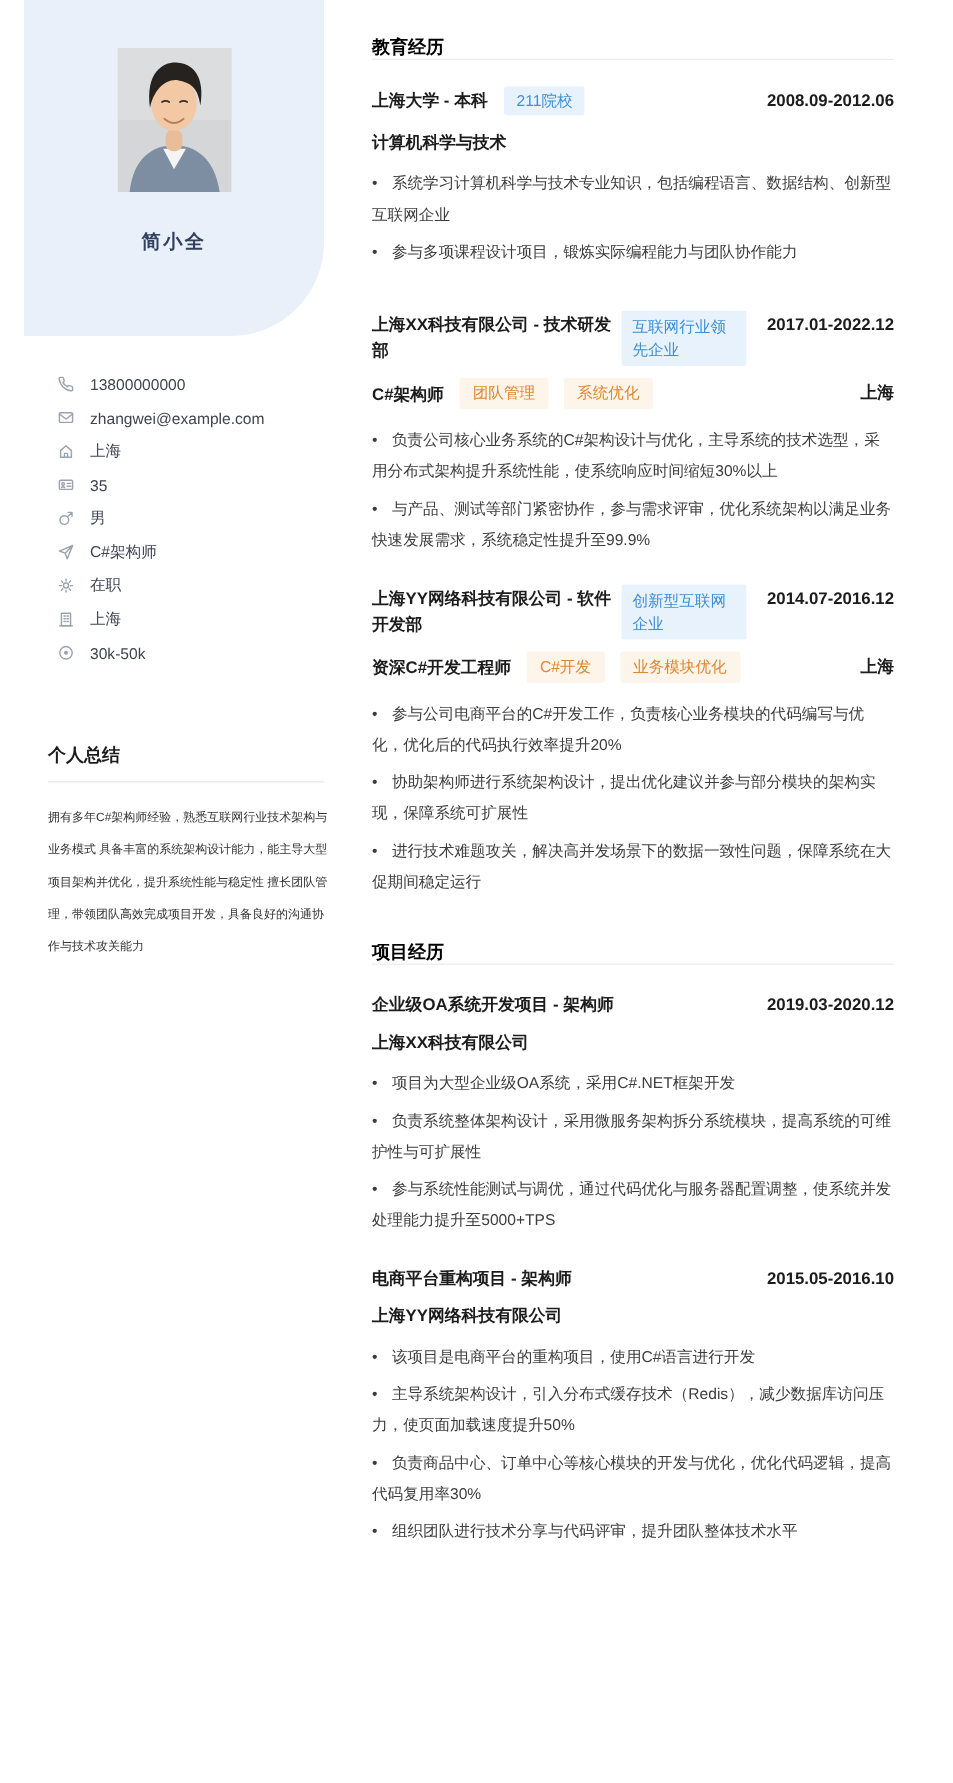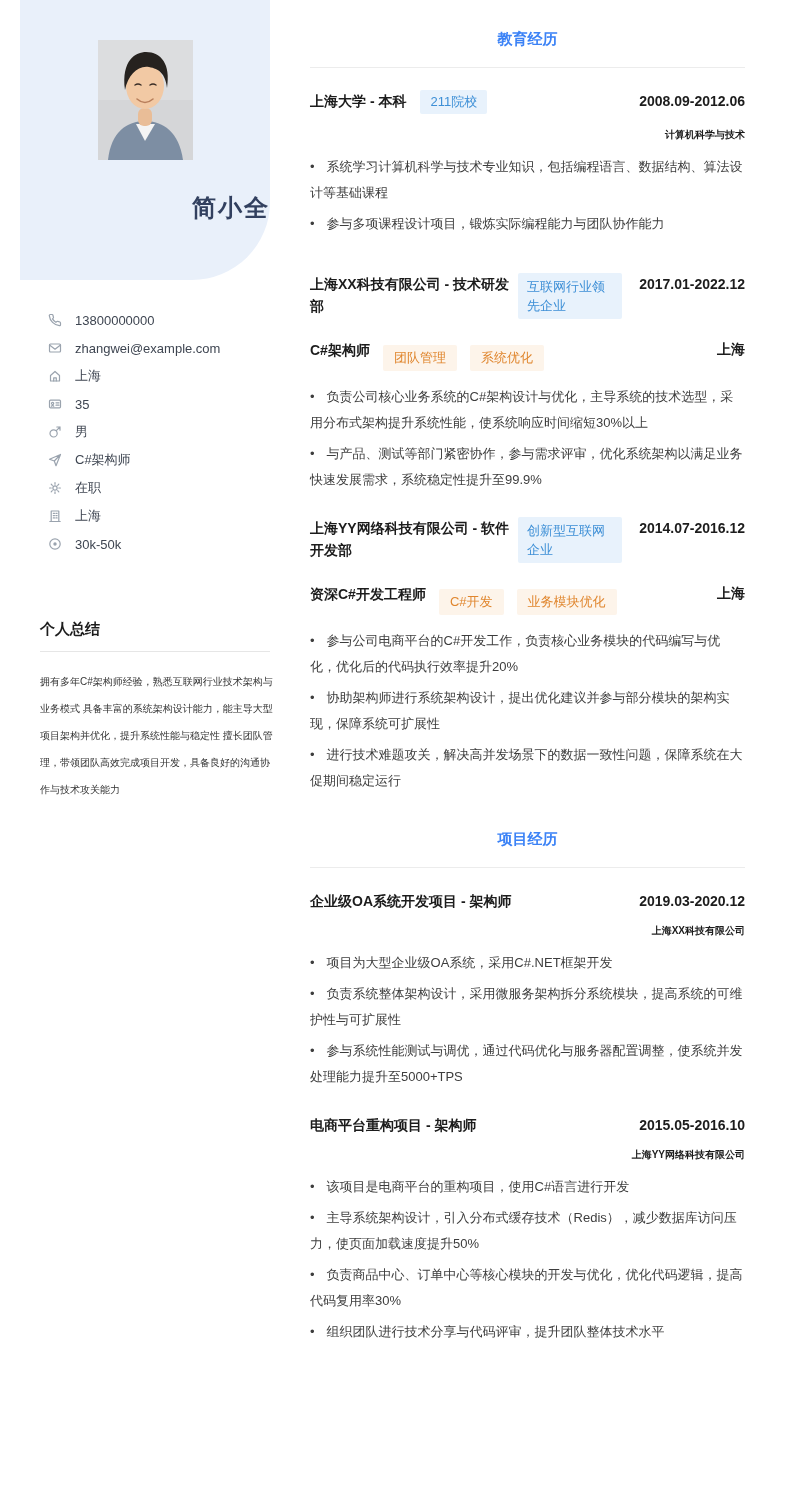--- a/index.html
+++ b/index.html
@@ -5,56 +5,56 @@
   * { box-sizing: border-box; margin: 0; padding: 0; }
   html,body { width:794px; height:1486px; background:#fff; overflow:hidden;
     font-family:"Liberation Sans","DejaVu Sans",sans-serif; color:#333; }
 
   .page { position:relative; width:794px; height:1486px; background:#fff; }
 
   
   .sidebar { position:absolute; left:20px; top:0; width:250px; }
   .hero { background:#e9f0fa; border-radius:0 0 78px 0; padding-top:40px; height:280px; }
   .photo { display:block; width:95px; height:120px; margin:0 auto; }
-  .name { margin-top:32px; text-align:right; font-size:24px; font-weight:bold;
+  .name { margin-top:32px; text-align:center; font-size:16px; font-weight:bold;
     color:#32405f; letter-spacing:2px; }
   .contacts { margin-top:26px; padding-left:28px; }
   .contact-item { display:flex; align-items:center; height:28px; font-size:13px; color:#3e4551; }
   .contact-item svg { width:14px; height:14px; margin-right:13px; flex-shrink:0;
     stroke:#9aa3ae; fill:none; stroke-width:1.2; stroke-linecap:round; stroke-linejoin:round; }
   .summary { margin-top:62px; padding-left:20px; padding-right:0; }
   .summary-title { font-size:15px; font-weight:bold; color:#1c1c1c; padding-bottom:12px;
     border-bottom:1px solid #e6e6e6; margin-bottom:16px; }
   .summary-text { font-size:10px; line-height:27px; color:#333; width:233px; }
 
   
   .main { position:absolute; left:310px; top:30px; width:435px; }
   .section { margin-bottom:36px; }
-  .section-title { font-size:15px; font-weight:bold; color:#3b82f6; padding-bottom:18px;
-    border-bottom:1px solid #ececec; margin-bottom:22px;text-align:center; }
+  .section-title { font-size:15px; font-weight:bold; color:#000000; padding-bottom:0;
+    border-bottom:1px solid #ececec; margin-bottom:22px; }
 
   .row { display:flex; align-items:flex-start; margin-bottom:14px; }
   .bold14 { font-size:14px; font-weight:bold; color:#1c1c1c; line-height:22px; }
   .date { margin-left:auto; font-size:14px; font-weight:bold; color:#1c1c1c; white-space:nowrap; line-height:22px; }
   .tag-blue { background:#e8f2fc; color:#3d8fd6; font-size:13px; padding:3px 10px;
     border-radius:2px; margin-left:14px; white-space:nowrap; }
   .tag-block { width:104px; background:#e8f2fc; color:#3d8fd6; font-size:13px;
     line-height:19px; padding:4px 9px; margin-left:6px; border-radius:2px; align-self:flex-start; }
   .company { width:202px; }
   .role-row { display:flex; align-items:center; margin-bottom:13px; }
   .tag-orange { background:#fdf4ea; color:#e0862e; font-size:13px; padding:4px 11px;
-    margin-left:13px; border-radius:2px; white-space:nowrap;margin-top:16px; }
+    margin-left:13px; border-radius:2px; white-space:nowrap; }
   .location { margin-left:auto; font-size:14px; font-weight:bold; color:#1c1c1c; }
 
   .bullets { margin-bottom:4px; }
   .bullet { font-size:13px; line-height:26px; color:#3d3d3d; margin-bottom:5px; }
   .bullet::before { content:"•"; margin-right:12px; color:#3d3d3d; }
   .entry { margin-bottom:24px; }
   .entry:last-child { margin-bottom:0; }
-  .major { font-size:10px; font-weight:bold; color:#1c1c1c; margin-bottom:12px;text-align:right; }
+  .major { font-size:14px; font-weight:bold; color:#1c1c1c; margin-bottom:12px; }
 </style>
 </head>
 <body>
 
 <div class="page">
 
   <aside class="sidebar">
     <div class="hero">
       <svg class="photo" viewBox="0 0 95 120">
         <rect width="95" height="120" fill="#d5d6d8"></rect>
@@ -146,21 +146,21 @@
     <section class="section">
       <div class="section-title">教育经历</div>
       <div class="entry">
         <div class="row">
           <span class="bold14">上海大学 - 本科</span>
           <span class="tag-blue">211院校</span>
           <span class="date">2008.09-2012.06</span>
         </div>
         <div class="major">计算机科学与技术</div>
         <div class="bullets">
-          <div class="bullet">系统学习计算机科学与技术专业知识，包括编程语言、数据结构、算法设计等基础课程</div>
+          <div class="bullet">系统学习计算机科学与技术专业知识，包括编程语言、数据结构、创新型互联网企业</div>
           <div class="bullet">参与多项课程设计项目，锻炼实际编程能力与团队协作能力</div>
         </div>
       </div>
     </section>
 
     <section class="section">
 
       <div class="entry">
         <div class="row" style="margin-bottom:10px;">
           <span class="bold14 company">上海XX科技有限公司 - 技术研发部</span>

